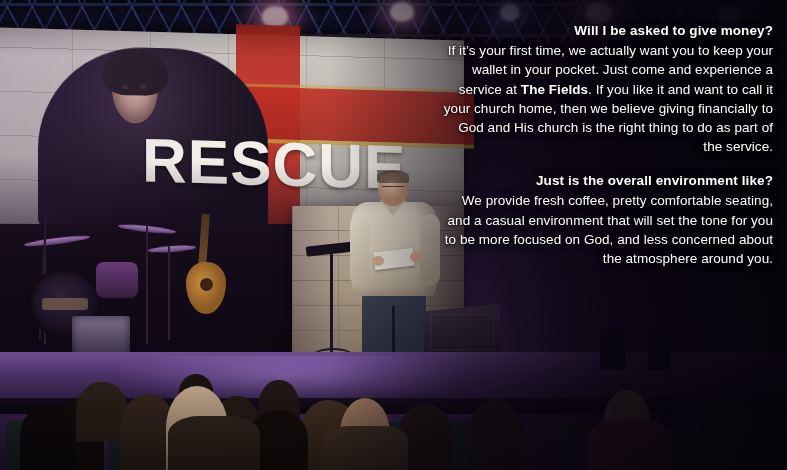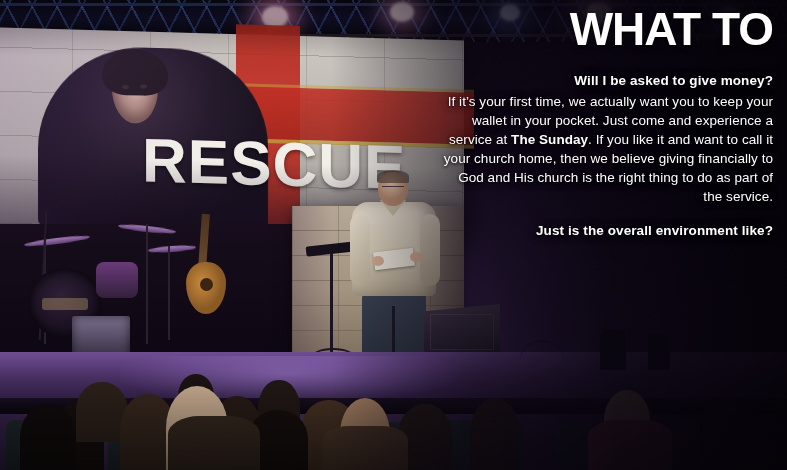--- a/index.html
+++ b/index.html
@@ -348,29 +348,29 @@
     <div class="aud" style="left:588px;top:420px;width:84px;height:50px;background:#a24c52;border-radius:34% 34% 0 0;"></div>
     <div class="aud" style="left:700px;top:396px;width:56px;height:74px;background:#1d1516;border-radius:50% 50% 0 0;"></div>
     <div class="aud" style="left:20px;top:404px;width:56px;height:66px;background:#120c0d;border-radius:50% 50% 0 0;"></div>
 
     <div class="vignette"></div>
   </div>
 
   <div class="content">
 
     <div class="title">
-      <span>WHAT TO</span>
     </div>
 
     <div class="qa first">
     </div>
 
     <div class="qa">
       <div class="q">Will I be asked to give money?</div>
-      <div class="a"><span>If it’s your first time, we actually want you to keep your wallet in your pocket. Just come and experience a service at </span><b>The Sunday</b><span>. If you like it and want to call it your church home, then we believe giving financially to God and His church is the right thing to do as part of the service.</span></div>
+      <div class="a"><span>If it’s your first time, we actually want you to keep your wallet in your pocket. Just come and experience a service at </span><b>The Fields</b><span>. If you like it and want to call it your church home, then we believe giving financially to God and His church is the right thing to do as part of the service.</span></div>
     </div>
 
     <div class="qa">
       <div class="q">Just is the overall environment like?</div>
+      <div class="a"><span>We provide fresh coffee, pretty comfortable seating, and a casual environment that will set the tone for you to be more focused on God, and less concerned about the atmosphere around you.</span></div>
     </div>
 
   </div>
 </div>
 
 </body></html>

